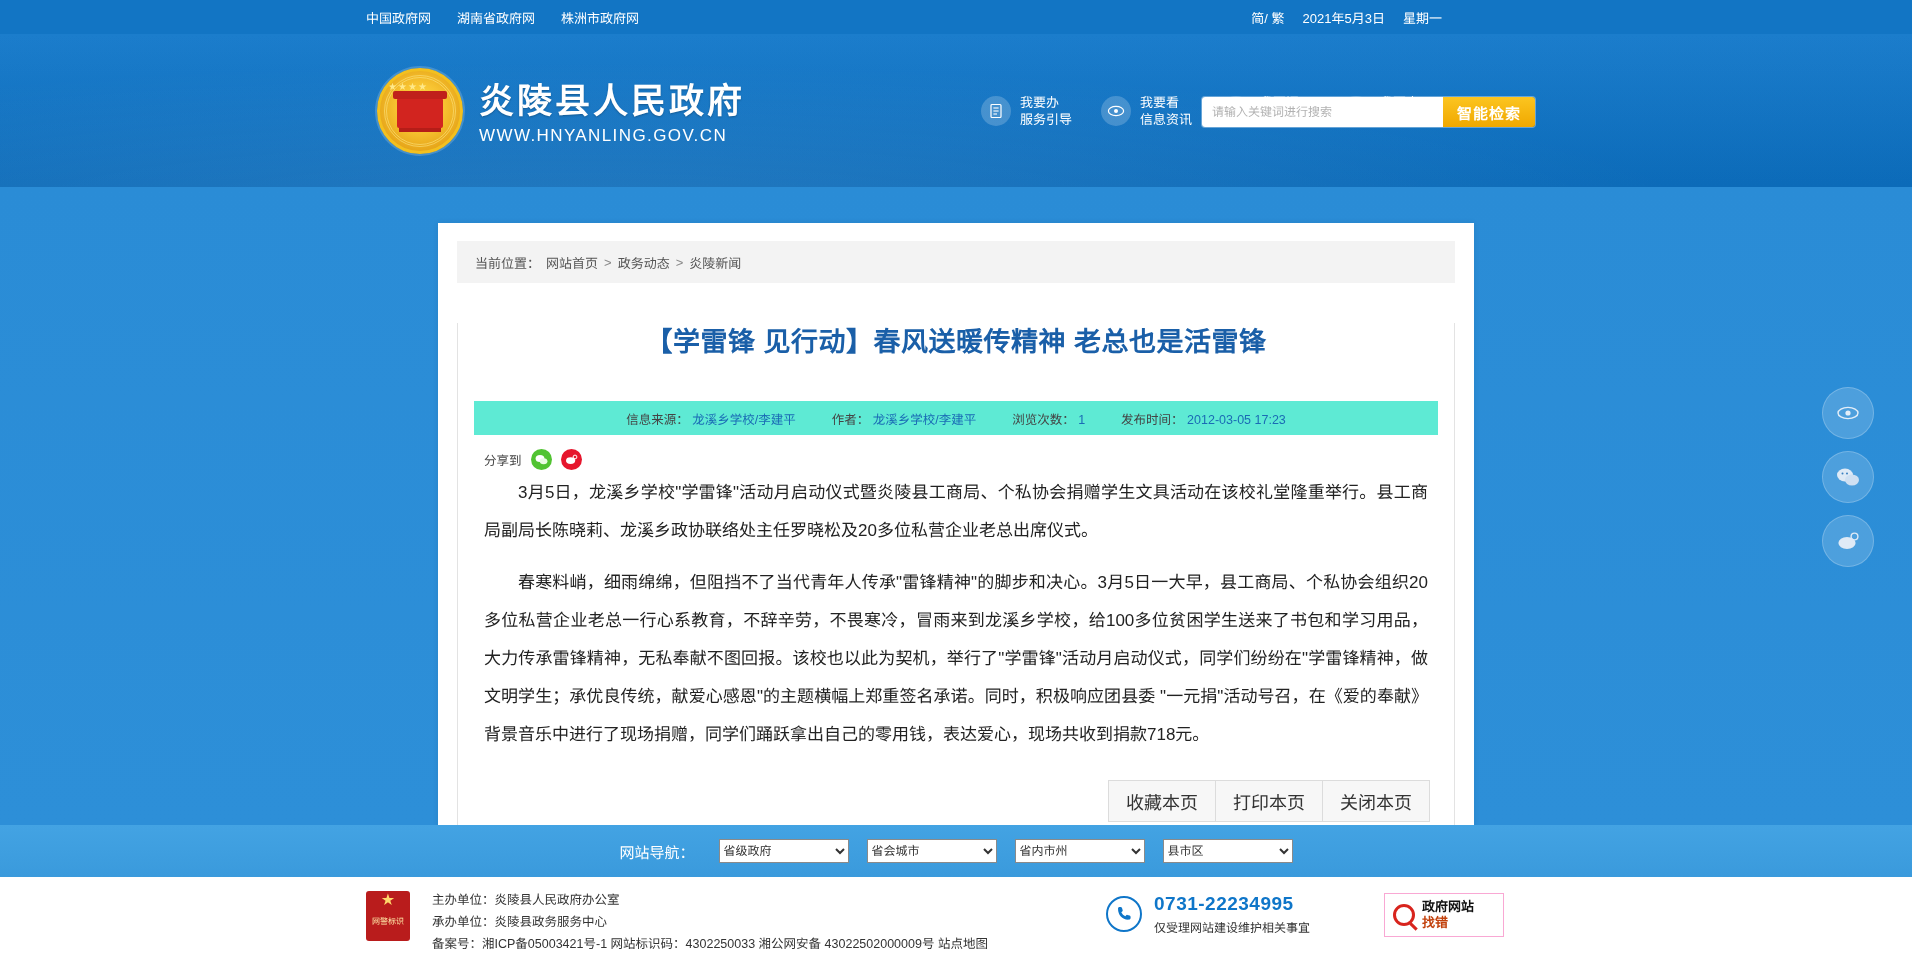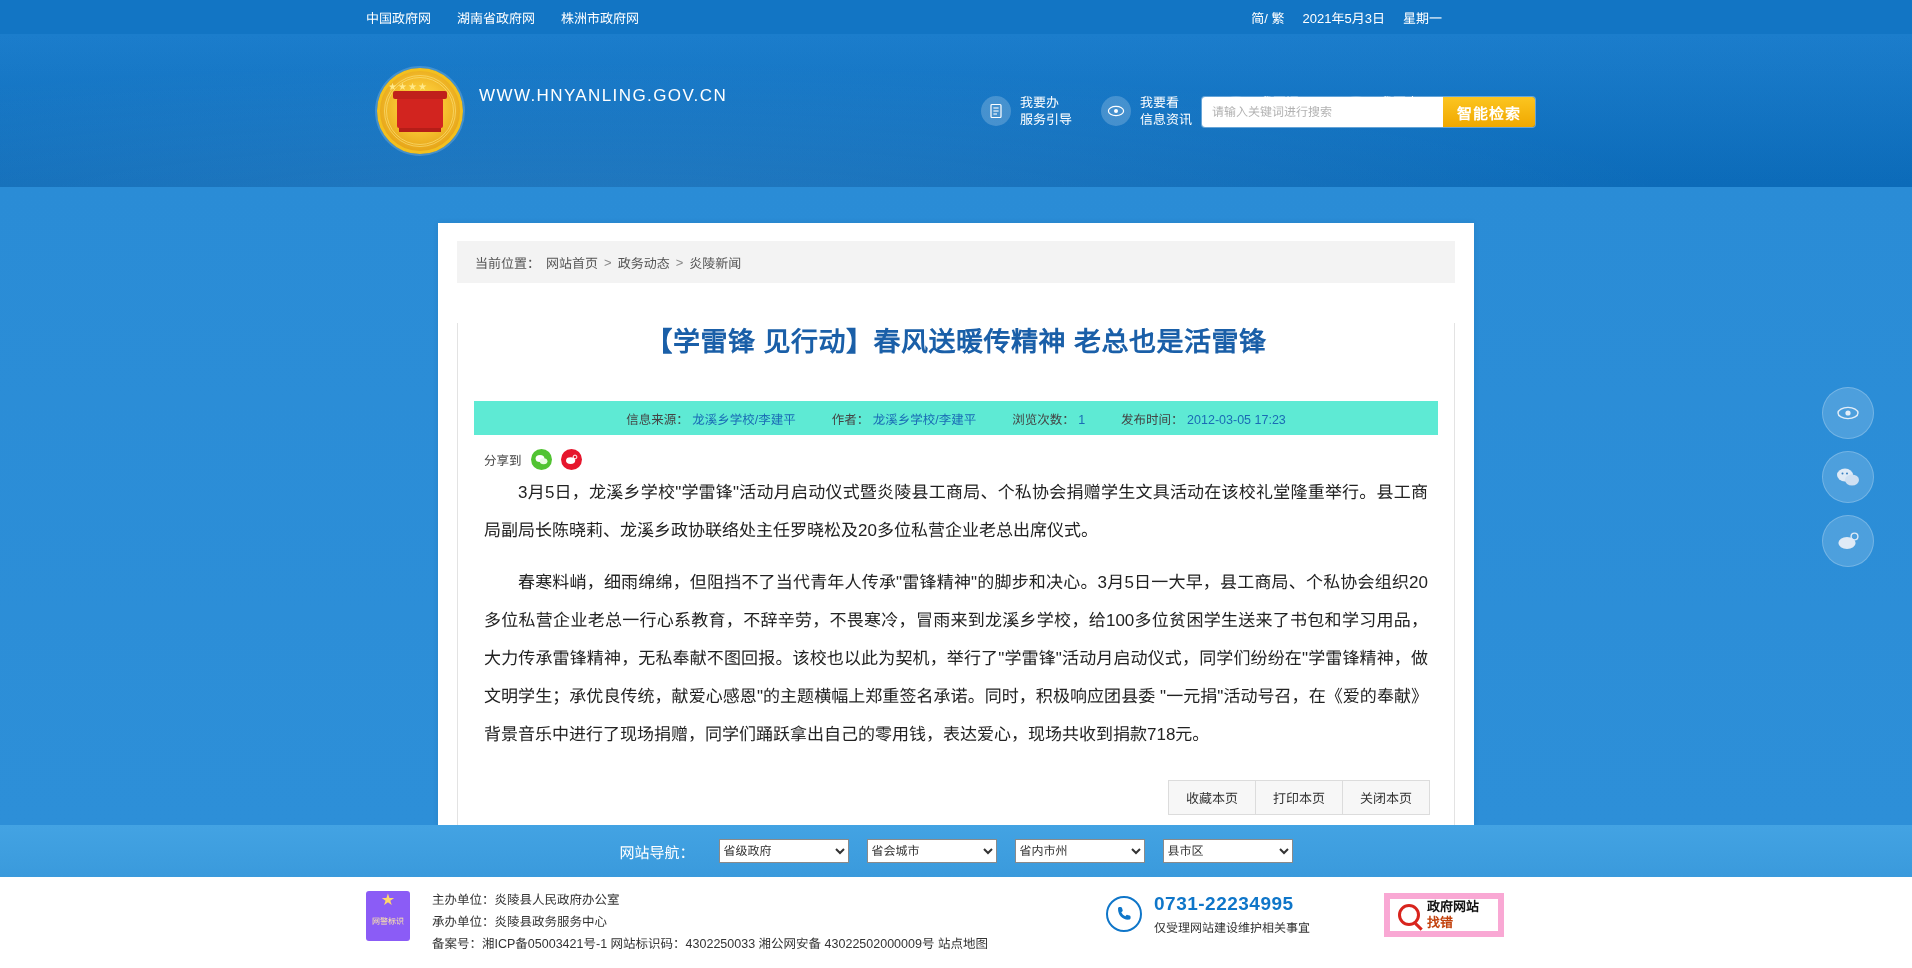--- a/index.html
+++ b/index.html
@@ -277,21 +277,21 @@
   .actions {
     display: flex;
     justify-content: flex-end;
     gap: 0;
     margin: 26px 8px 0 0;
   }
   .actions .act {
     border: 1px solid #dcdcdc;
     border-left: none;
     background: #f7f7f7;
-    font-size: 13px;
+    font-size: 18px;
     color: #333;
     padding: 7px 17px;
     cursor: pointer;
   }
   .actions .act:first-child { border-left: 1px solid #dcdcdc; }
 
   
   .float-side {
     position: absolute;
     right: 38px;
@@ -374,21 +374,21 @@
     top: 0;
     width: 1180px;
     height: 91px;
   }
   .gov-badge {
     position: absolute;
     left: 0px;
     top: 14px;
     width: 44px;
     height: 50px;
-    background: #8b5cf6;
+    background: #b91c1c;
     border-radius: 3px;
     color: #ffe9a8;
     font-size: 8px;
     line-height: 9px;
     text-align: center;
     padding-top: 26px;
     position: absolute;
   }
   .gov-badge:before {
     content: "★";
@@ -422,21 +422,21 @@
   }
   .tel-num { font-size: 19px; color: #0f76c9; font-weight: bold; letter-spacing: 0.5px; }
   .tel-sub { font-size: 12px; color: #333; margin-top: 3px; }
 
   .report {
     position: absolute;
     left: 1018px;
     top: 16px;
     width: 120px;
     height: 44px;
-    border: 6px solid #f9a8d4;
+    border: 1px solid #f9a8d4;
     display: flex;
     align-items: center;
     gap: 7px;
     padding-left: 8px;
     background: #fff;
     cursor: pointer;
   }
   .report .mag {
     width: 22px; height: 22px; border-radius: 50%;
     border: 3px solid #d8241d; position: relative;
@@ -466,20 +466,21 @@
 </div>
 
 <div class="header">
   <div class="header-inner">
     <div class="emblem">
       <div class="wheat"></div>
       <div class="stars">★★★★</div>
       <div class="gate"></div>
     </div>
     <div class="site-title">
+      <div class="cn">炎陵县人民政府</div>
       <div class="en">WWW.HNYANLING.GOV.CN</div>
     </div>
 
     <div class="quick-nav" style="left:615px;">
       <div class="qn-item">
         <span class="qn-icon">
           <svg width="16" height="16" viewBox="0 0 16 16">
               <rect x="3" y="1.5" width="10" height="13" rx="1" fill="none" stroke="#fff" stroke-width="1.2"></rect>
               <line x1="5.4" y1="5" x2="10.6" y2="5" stroke="#fff" stroke-width="1.1"></line>
               <line x1="5.4" y1="8" x2="10.6" y2="8" stroke="#fff" stroke-width="1.1"></line>

